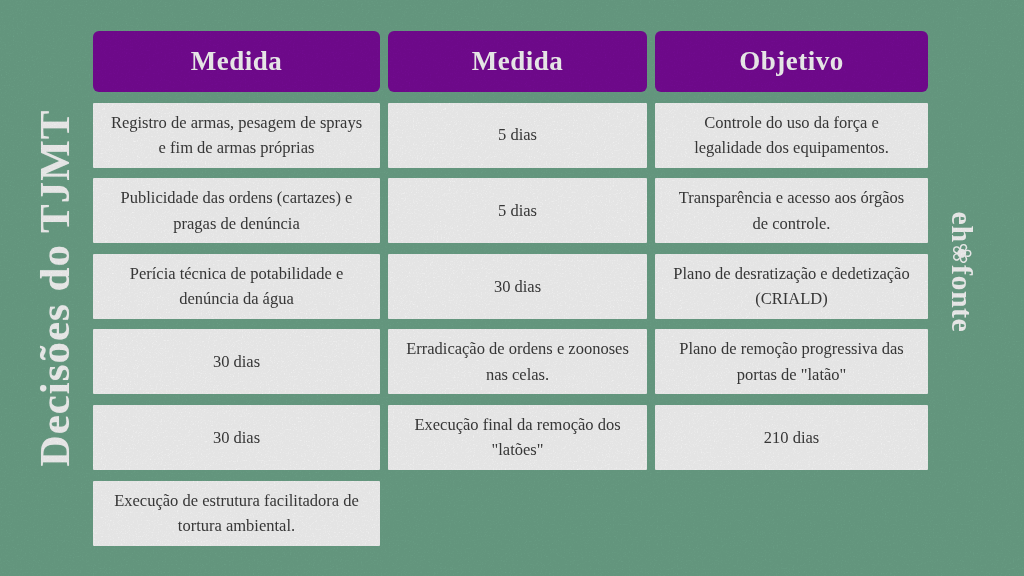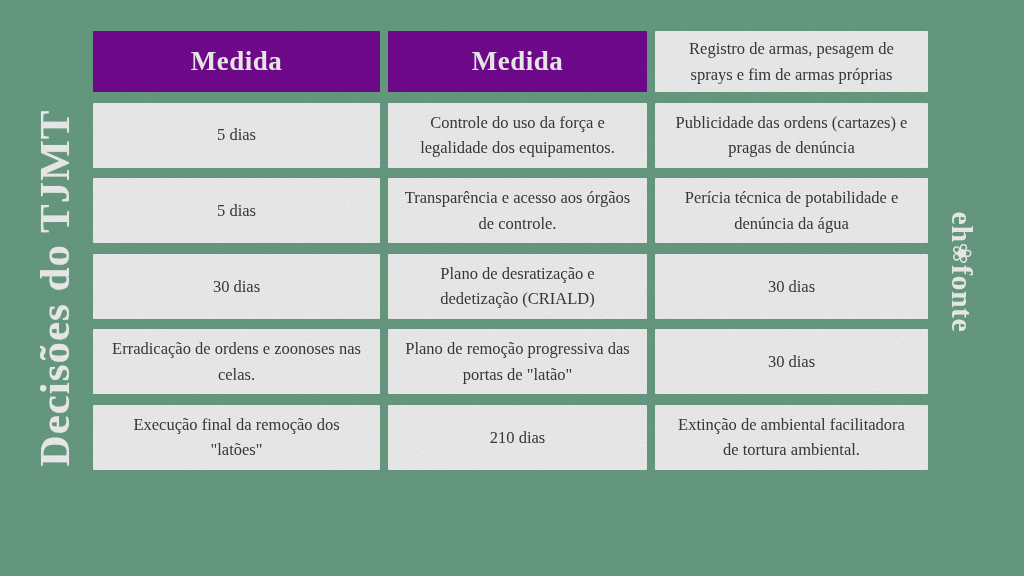--- a/index.html
+++ b/index.html
@@ -58,21 +58,21 @@
     grid-template-rows:61px repeat(6,65px);
     column-gap:8px;
     row-gap:10.6px;
   }
   .hcell{
     background:var(--purple);
     color:var(--header-text);
     display:flex;align-items:center;justify-content:center;
     font-size:27px;font-weight:bold;
     letter-spacing:.5px;
-    border-radius:1px;
+    border-radius:6px;
   }
   .cell{
     background:var(--cell-bg);
     color:var(--cell-text);
     display:flex;align-items:center;justify-content:center;
     text-align:center;
     font-size:16.5px;
     line-height:1.55;
     padding:2px 16px;
     border-radius:1px;
@@ -93,37 +93,38 @@
 
   <div class="vtitle">Decisões do TJMT</div>
 
   <div class="watermark">
     <span>eh</span><span class="orn">❀</span><span>fonte</span>
   </div>
 
   <div class="grid" id="grid">
     <div class="hcell">Medida</div>
     <div class="hcell">Medida</div>
+    <div class="hcell">Objetivo</div>
 
   <div class="cell">Registro de armas, pesagem de sprays e fim de armas próprias</div>
       <div class="cell">5 dias</div>
       <div class="cell">Controle do uso da força e legalidade dos equipamentos.</div>
       <div class="cell">Publicidade das ordens (cartazes) e pragas de denúncia</div>
       <div class="cell">5 dias</div>
       <div class="cell">Transparência e acesso aos órgãos de controle.</div>
       <div class="cell">Perícia técnica de potabilidade e denúncia da água</div>
       <div class="cell">30 dias</div>
       <div class="cell">Plano de desratização e dedetização (CRIALD)</div>
       <div class="cell">30 dias</div>
       <div class="cell">Erradicação de ordens e zoonoses nas celas.</div>
       <div class="cell">Plano de remoção progressiva das portas de "latão"</div>
       <div class="cell">30 dias</div>
       <div class="cell">Execução final da remoção dos "latões"</div>
       <div class="cell">210 dias</div>
-      <div class="cell">Extinção de ambiental facilitadora de tortura ambiental.</div>
+      <div class="cell">Execução de estrutura facilitadora de tortura ambiental.</div>
     </div>
 
   <svg class="grain" aria-hidden="true">
     <filter id="grain-noise">
       <feTurbulence type="fractalNoise" baseFrequency="0.75" numOctaves="2" stitchTiles="stitch"></feTurbulence>
       <feColorMatrix type="matrix" values="0 0 0 0 0  0 0 0 0 0  0 0 0 0 0  0.7 0.7 0.7 0 0"></feColorMatrix>
     </filter>
     <rect width="1024" height="576" filter="url(#grain-noise)" opacity="0.10"></rect>
   </svg>
 

